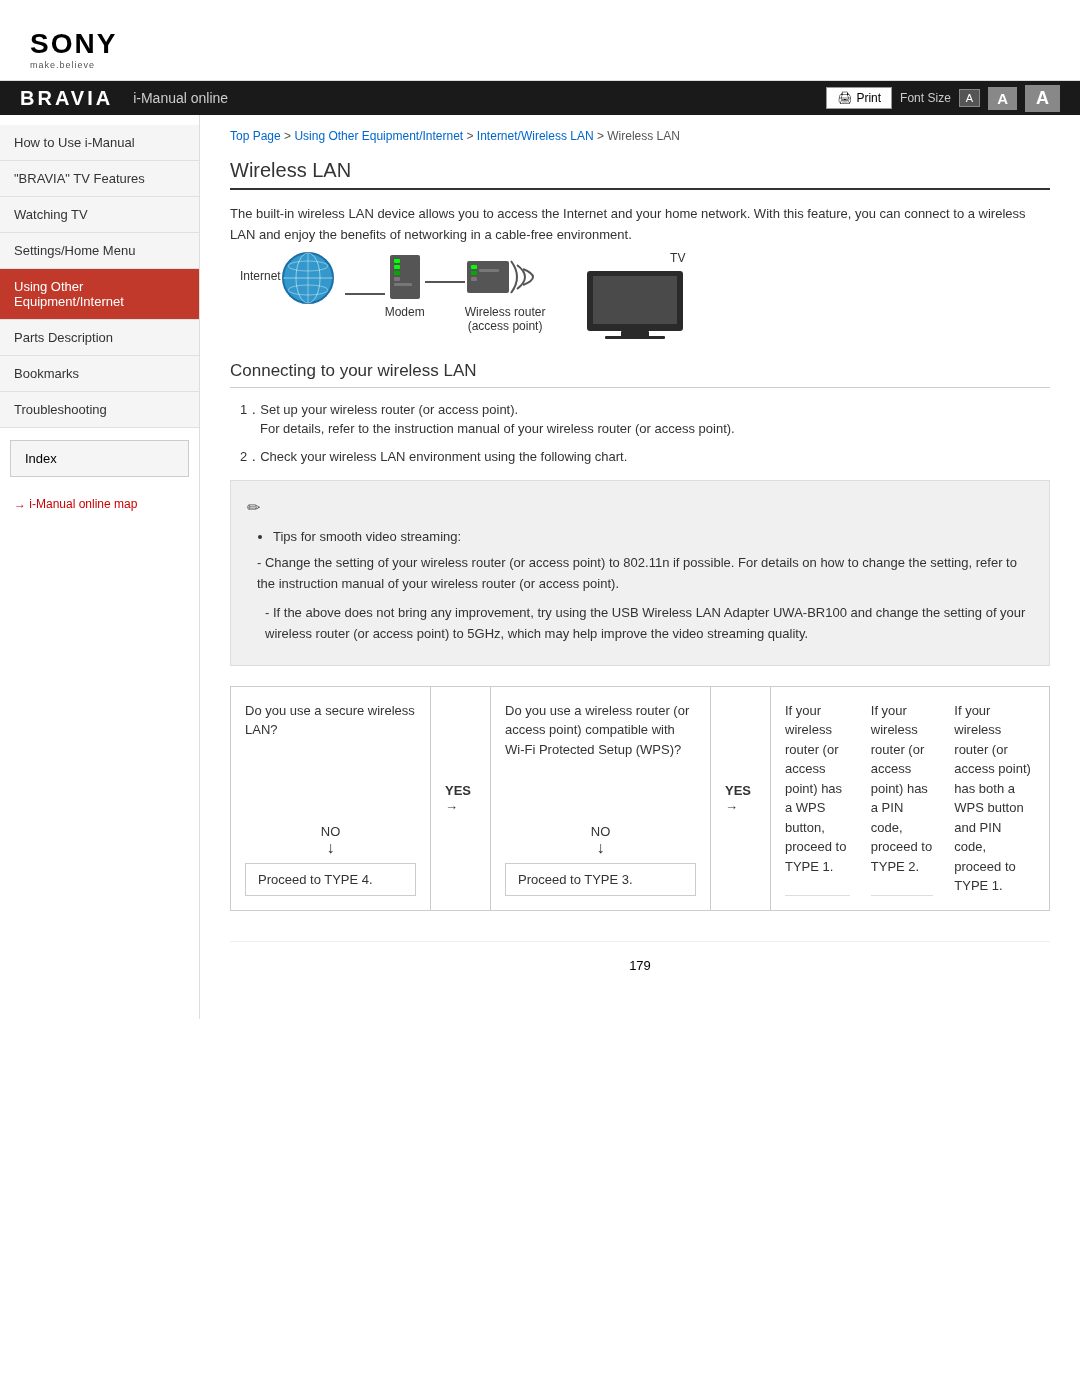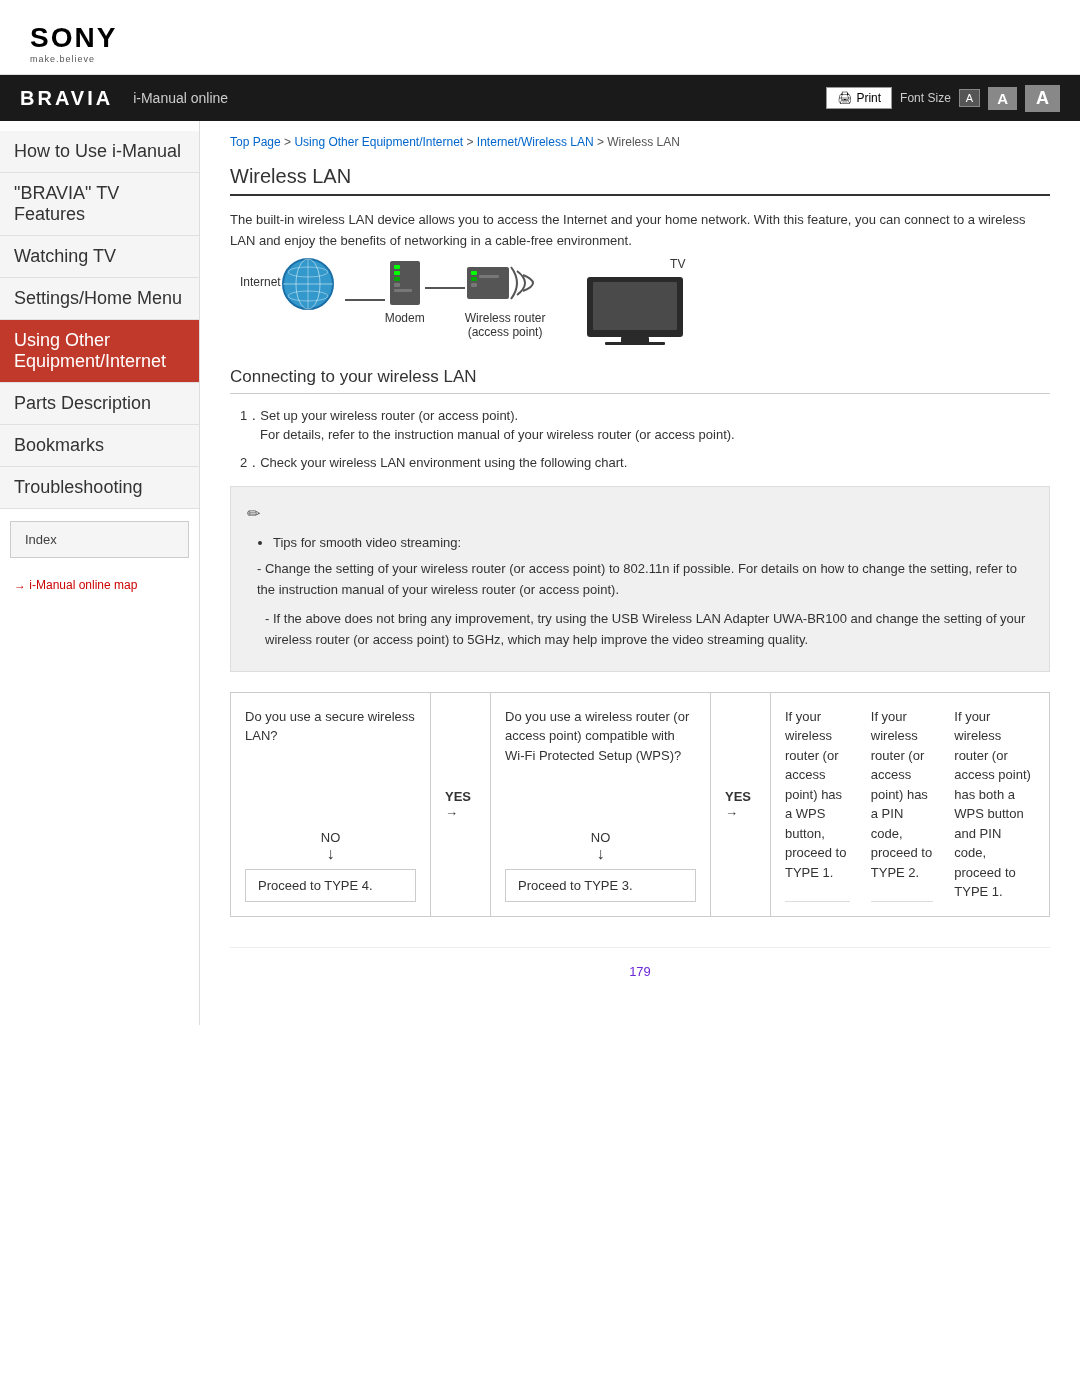--- a/index.html
+++ b/index.html
@@ -1,42 +1,42 @@
 <!DOCTYPE html>
 <html><head>
   <meta charset="utf-8">
   <style>
     * { box-sizing: border-box; margin: 0; padding: 0; }
     body { font-family: Arial, sans-serif; font-size: 13px; color: #333; background: #fff; width: 1080px; min-height: 1397px; }
 
     
-    .header { padding: 22px 30px 10px 30px; border-bottom: 1px solid #ddd; }
+    .header { padding: 28px 30px 10px 30px; border-bottom: 1px solid #ddd; }
     .sony-logo { display: flex; flex-direction: column; align-items: flex-start; }
     .sony-text { font-size: 28px; font-weight: 900; letter-spacing: 2px; color: #000; font-family: 'Arial Black', Arial, sans-serif; }
     .sony-tagline { font-size: 9px; color: #555; letter-spacing: 1px; }
 
     
-    .navbar { background: #1a1a1a; display: flex; align-items: center; padding: 0 20px; height: 46px; }
+    .navbar { background: #1a1a1a; display: flex; align-items: center; padding: 0 20px; height: 34px; }
     .bravia-logo { color: #fff; font-size: 20px; font-weight: bold; letter-spacing: 3px; font-family: 'Arial Black', Arial, sans-serif; margin-right: 20px; }
     .navbar-title { color: #ccc; font-size: 14px; flex: 1; }
     .navbar-actions { display: flex; align-items: center; gap: 8px; }
     .print-btn { background: #fff; border: 1px solid #999; padding: 3px 10px; font-size: 12px; cursor: pointer; display: flex; align-items: center; gap: 4px; }
     .font-size-label { color: #ccc; font-size: 12px; }
     .font-btn { background: #555; color: #fff; border: 1px solid #888; padding: 2px 6px; cursor: pointer; font-size: 11px; }
     .font-btn-large { background: #888; color: #fff; border: 1px solid #888; padding: 2px 8px; cursor: pointer; font-size: 15px; font-weight: bold; }
     .font-btn-xlarge { background: #888; color: #fff; border: 1px solid #888; padding: 2px 10px; cursor: pointer; font-size: 18px; font-weight: bold; }
 
     
     .main-layout { display: flex; padding: 0; }
 
     
     .sidebar { width: 200px; min-width: 200px; border-right: 1px solid #ddd; padding-top: 10px; }
-    .sidebar-item { padding: 10px 14px; border-bottom: 1px solid #e0e0e0; font-size: 18px; cursor: pointer; color: #333; background: #f5f5f5; }
+    .sidebar-item { padding: 10px 14px; border-bottom: 1px solid #e0e0e0; font-size: 13px; cursor: pointer; color: #333; background: #f5f5f5; }
     .sidebar-item.active { background: #c0392b; color: #fff; }
-    .sidebar-index { padding: 10px 14px; border: 1px solid #ccc; margin: 12px 10px; font-size: 13px; cursor: pointer; color: #404040; background: #f5f5f5; }
+    .sidebar-index { padding: 10px 14px; border: 1px solid #ccc; margin: 12px 10px; font-size: 13px; cursor: pointer; color: #000000; background: #f5f5f5; }
     .sidebar-link { padding: 8px 14px; font-size: 12px; color: #c00; cursor: pointer; text-decoration: none; display: flex; align-items: center; gap: 4px; }
 
     
     .content { flex: 1; padding: 14px 30px 30px 30px; }
 
     
     .breadcrumb { font-size: 12px; color: #0066cc; margin-bottom: 16px; }
     .breadcrumb span { color: #555; }
 
     
@@ -71,21 +71,21 @@
     .flow-question { font-size: 13px; line-height: 1.5; margin-bottom: auto; }
     .flow-no-section { margin-top: auto; font-size: 13px; }
     .flow-no-label { text-align: center; font-size: 13px; color: #333; }
     .flow-no-arrow { text-align: center; font-size: 16px; }
     .flow-proceed { border: 1px solid #ccc; padding: 8px 12px; font-size: 13px; margin-top: 6px; }
     .flow-result-items { display: flex; gap: 21px; font-size: 13px; line-height: 1.5; }
     .flow-result-item { border-bottom: 1px solid #ddd; padding-bottom: 10px; }
     .flow-result-item:last-child { border-bottom: none; padding-bottom: 0; }
 
     
-    .footer { text-align: center; padding: 16px; font-size: 13px; color: #6d28d9; border-top: 1px solid #eee; margin-top: 10px; }
+    .footer { text-align: center; padding: 16px; font-size: 13px; color: #000000; border-top: 1px solid #eee; margin-top: 10px; }
   </style>
 </head>
 <body>
 
 <div class="header">
   <div class="sony-logo">
     <span class="sony-text">SONY</span>
     <span class="sony-tagline">make.believe</span>
   </div>
 </div>

